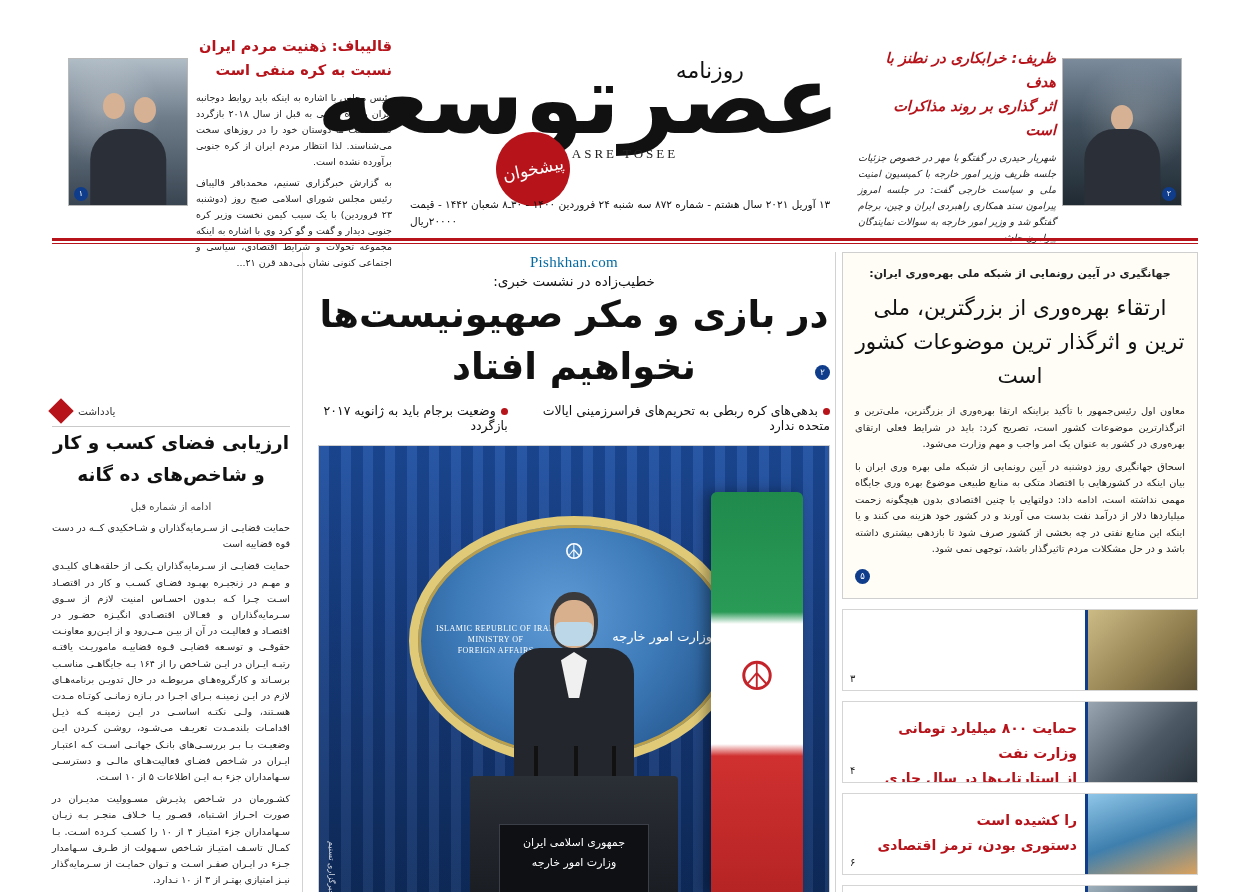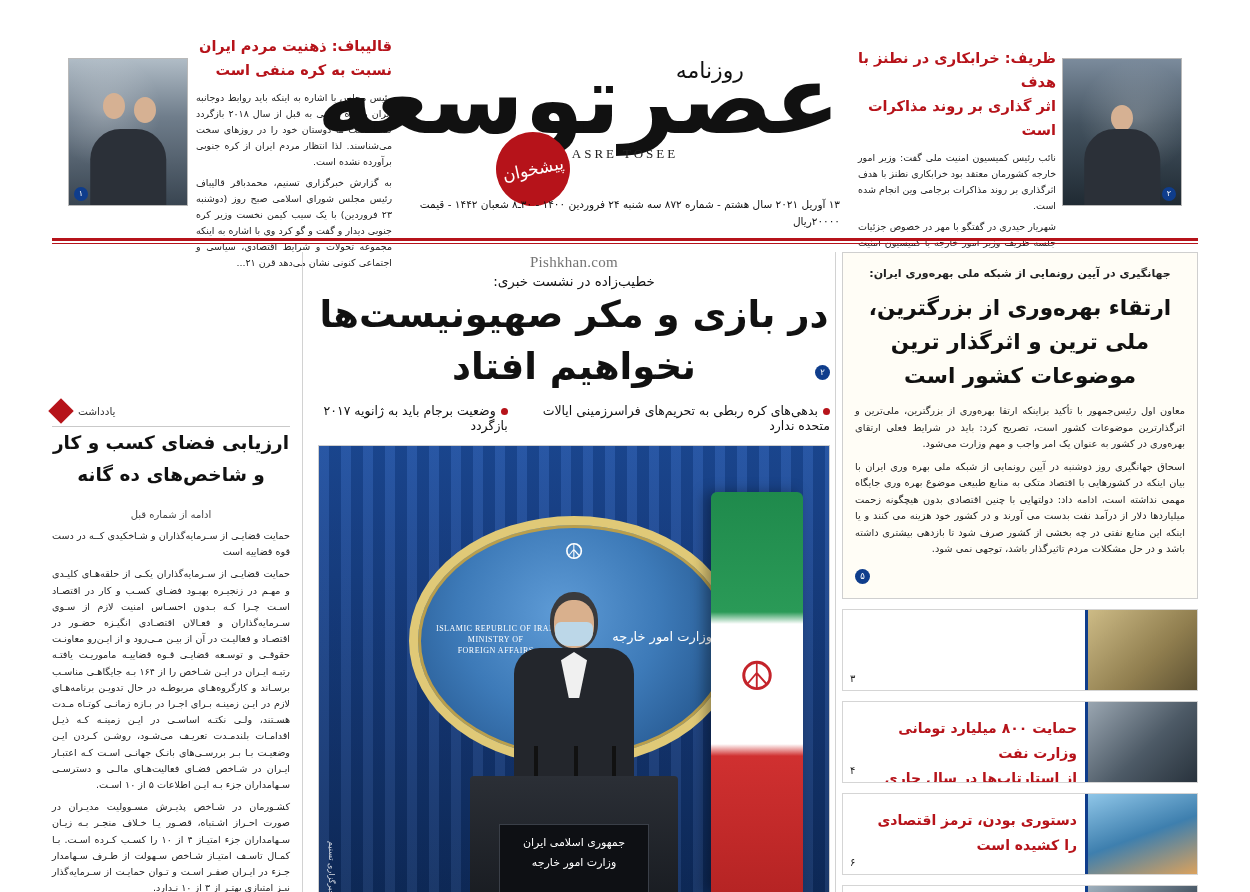--- a/index.html
+++ b/index.html
@@ -41,21 +41,21 @@
       linear-gradient(180deg,#7b8b9c 0%, #43525f 45%, #202a33 100%); }
   .fig-suit { position:absolute; bottom:0; left:50%; transform:translateX(-50%);
       width:64%; height:52%; background:#2b3038; border-radius:40% 40% 0 0; }
   .fig-head { position:absolute; left:50%; transform:translateX(-50%);
       width:22px; height:26px; border-radius:50%; background:#d6b193; }
 
   .mast-headline-left {
     position: absolute; left: 196px; top: 34px; width: 196px; text-align: right;
   }
   .mast-headline-right {
-    position: absolute; left: 858px; top: 46px; width: 198px; text-align: right;
+    position: absolute; left: 858px; top: 46px; width: 198px; text-align: right; font-style: italic;
   }
   .mh-title {
     color: #b6131a; font-weight: bold; font-size: 14.5px; line-height: 24px;
     direction: rtl;
   }
   .mh-body {
     margin-top: 8px; color: #222; font-size: 9.5px; line-height: 16px;
     text-align: justify; direction: rtl;
   }
   .mh-body p { margin-bottom: 5px; }
@@ -74,41 +74,41 @@
     font-family: "Liberation Serif", serif; font-size: 13px; letter-spacing: 3px;
     color: #222; margin-top: -14px;
   }
   .logo-stamp {
     position: absolute; left: 86px; top: 92px; width: 74px; height: 74px;
     background: #b6131a; border-radius: 50%; color: #fff; font-size: 17px;
     display: flex; align-items: center; justify-content: center; direction: rtl;
     transform: rotate(-12deg);
   }
   .mast-dateline {
-    position: absolute; left: 410px; top: 196px; width: 430px; text-align: right;
+    position: absolute; left: 410px; top: 196px; width: 430px; text-align: left;
     font-size: 10.5px; color: #111; direction: rtl; line-height: 17px;
   }
   .mast-rule {
     position: absolute; left: 52px; top: 238px; width: 1146px; height: 3px; background: #b6131a;
   }
   .mast-rule2 {
     position: absolute; left: 52px; top: 243px; width: 1146px; height: 1px; background: #b6131a;
   }
 
   
   .body-wrap { position: absolute; left: 52px; top: 252px; width: 1146px; height: 640px; }
 
   
   .col-right { position: absolute; right: 0; top: 0; width: 356px; }
   .box-lead {
     border: 1px solid #cfcfcf; background: #fffdf6; padding: 12px 12px 14px 12px;
   }
   .lead-kicker { font-size: 11px; color: #222; text-align: center; direction: rtl; line-height: 18px; font-weight: bold; }
   .lead-title {
-    margin-top: 8px; font-size: 21.5px; font-weight: bold; color: #111; line-height: 34px;
+    margin-top: 8px; font-size: 21.5px; font-weight: normal; color: #111; line-height: 34px;
     text-align: center; direction: rtl;
   }
   .lead-body {
     margin-top: 10px; font-size: 9.8px; line-height: 16.5px; color: #222;
     text-align: justify; direction: rtl;
   }
   .lead-body p { margin-bottom: 6px; }
   .lead-pagenum {
     margin-top: 6px; text-align: left;
   }
@@ -134,21 +134,21 @@
     position: absolute; left: 7px; bottom: 6px; font-size: 10px; color: #222;
   }
   .th-money { background: linear-gradient(135deg,#cdbb86,#8f7d4e 60%,#5d5132); }
   .th-oil { background: linear-gradient(135deg,#9aa6b1,#4d5a66 55%,#28323c); }
   .th-port { background: linear-gradient(160deg,#8fc6e8,#3e7fae 50%,#e0a35a 100%); }
   .th-covid { background: linear-gradient(140deg,#9fb0bd,#4a5a68 55%,#222b33); }
 
   
   .col-center { position: absolute; right: 368px; top: 0; width: 512px; }
   .watermark {
-    text-align: center; color: #737373; font-family: "Liberation Serif", serif;
+    text-align: center; color: #0369a1; font-family: "Liberation Serif", serif;
     font-size: 15px; margin-top: 2px; letter-spacing: .3px;
   }
   .center-kicker {
     margin-top: 2px; text-align: center; font-size: 13.5px; color: #111; direction: rtl;
   }
   .center-headline {
     text-align: center; font-size: 37px; font-weight: bold;
     color: #111; line-height: 52px; direction: rtl; letter-spacing: -.5px;
   }
   .center-subline {
@@ -250,21 +250,21 @@
   .memo-label { font-size: 10.5px; color: #333; direction: rtl; }
   .memo-diamond {
     width: 18px; height: 18px; background: #b6131a; transform: rotate(45deg);
   }
   .memo-rule { margin-top: 6px; height: 1px; background: #c9c9c9; }
   .memo-title {
     margin-top: 0; font-size: 18.5px; font-weight: bold; color: #111;
     line-height: 32px; text-align: center; direction: rtl;
   }
   .memo-cont {
-    margin-top: 18px; font-size: 10px; color: #444; text-align: center; direction: rtl;
+    margin-top: 10px; font-size: 10px; color: #444; text-align: center; direction: rtl;
   }
   .memo-body {
     margin-top: 8px; font-size: 9.6px; line-height: 16.2px; color: #222;
     text-align: justify; direction: rtl;
   }
   .memo-body p { margin-bottom: 6px; }
 
   .vsep { position: absolute; top: 0; width: 1px; background: #d2d2d2; }
 </style>
 </head>
@@ -305,21 +305,20 @@
       <span> </span>
       <span>سه شنبه ۲۴ فروردین ۱۴۰۰ - ۳۰ـ۸ شعبان ۱۴۴۲ - قیمت ۲۰۰۰۰ریال</span>
     </div>
 
     <div class="mast-headline-right">
       <div class="mh-title">
         <div>ظریف: خرابکاری در نطنز با هدف</div>
         <div>اثر گذاری بر روند مذاکرات است</div>
       </div>
       <div class="mh-body">
-        <p>نائب رئیس کمیسیون امنیت ملی گفت: وزیر امور خارجه کشورمان معتقد بود خرابکاری نطنز با هدف اثرگذاری بر روند مذاکرات برجامی وین انجام شده است.</p>
         <p>شهریار حیدری در گفتگو با مهر در خصوص جزئیات جلسه ظریف وزیر امور خارجه با کمیسیون امنیت ملی و سیاست خارجی گفت: در جلسه امروز پیرامون سند همکاری راهبردی ایران و چین، برجام گفتگو شد و وزیر امور خارجه به سوالات نمایندگان پیرامون حادثه...</p>
       </div>
     </div>
 
     <div class="mast-right-photo">
       <div class="photo-inner-b"></div>
       <div class="fig-head" style="top:46px;left:50%"></div>
       <div class="fig-suit"></div>
       <div class="photo-badge ph-b-r">۲</div>
     </div>
@@ -359,22 +358,22 @@
         <div class="ni-title">
           <div>حمایت ۸۰۰ میلیارد تومانی وزارت نفت</div>
           <div>از استارتاپ‌ها در سال جاری</div>
         </div>
         <div class="ni-num">۴</div>
       </div>
 
       <div class="news-item">
         <div class="ni-thumb th-port"></div>
         <div class="ni-title">
+          <div>را کشیده است</div>
           <div>دستوری بودن، ترمز اقتصادی</div>
-          <div>را کشیده است</div>
         </div>
         <div class="ni-num">۶</div>
       </div>
 
       <div class="news-item">
         <div class="ni-thumb th-covid"></div>
 
       </div>
     </div>
 

